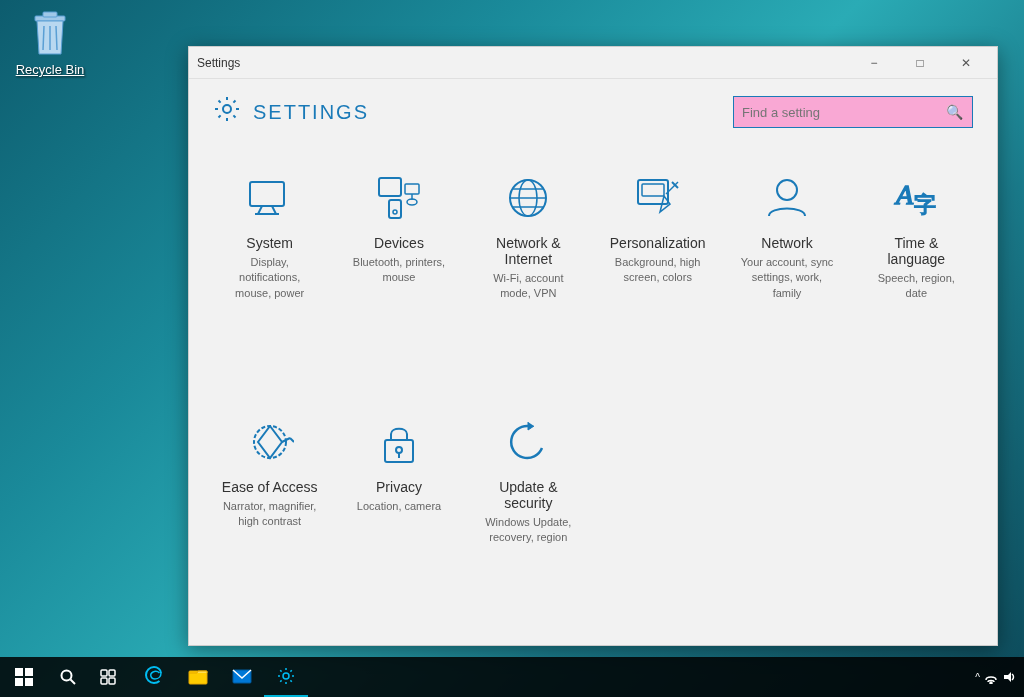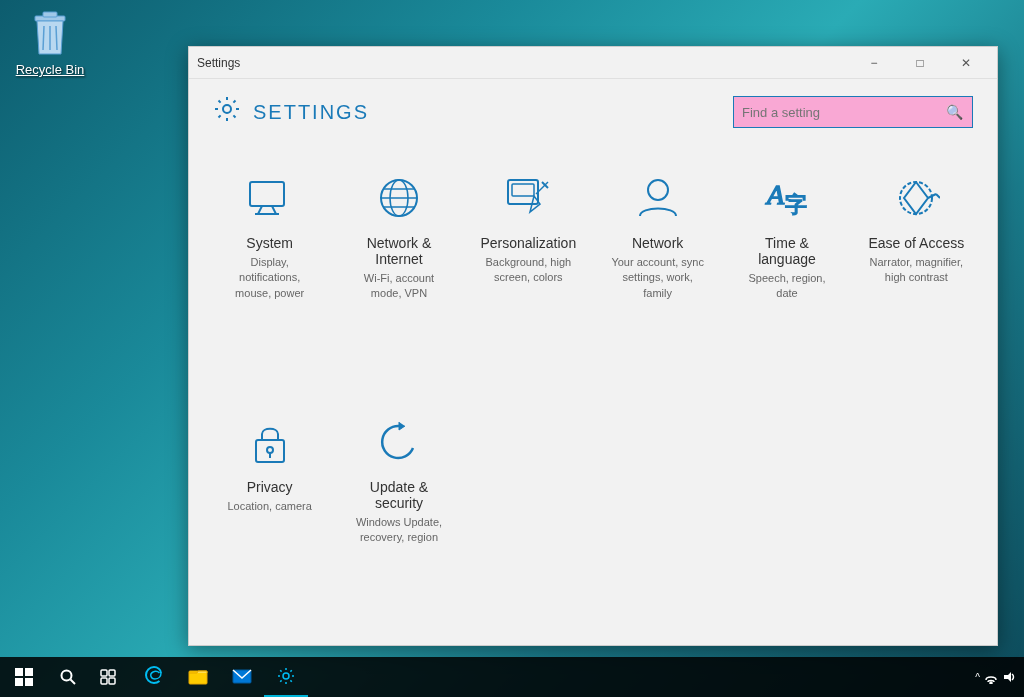--- a/index.html
+++ b/index.html
@@ -298,20 +298,34 @@
           <rect x="4" y="8" width="34" height="24" rx="2" stroke="#1a7ab8" stroke-width="2"></rect>
           <line x1="16" y1="32" x2="12" y2="40" stroke="#1a7ab8" stroke-width="2"></line>
           <line x1="26" y1="32" x2="30" y2="40" stroke="#1a7ab8" stroke-width="2"></line>
           <line x1="9" y1="40" x2="33" y2="40" stroke="#1a7ab8" stroke-width="2"></line>
         </svg>
       </div>
       <div class="settings-item-name">System</div>
       <div class="settings-item-desc">Display, notifications, mouse, power</div>
     </div>
 
+    <div class="settings-item">
+      <div class="settings-item-icon">
+        <svg viewBox="0 0 48 48">
+          <rect x="4" y="4" width="22" height="18" rx="2" stroke="#1a7ab8" stroke-width="2"></rect>
+          <rect x="14" y="26" width="12" height="18" rx="2" stroke="#1a7ab8" stroke-width="2"></rect>
+          <circle cx="20" cy="38" r="2" stroke="#1a7ab8" stroke-width="1.5"></circle>
+          <rect x="30" y="10" width="14" height="10" rx="1" stroke="#1a7ab8" stroke-width="1.5"></rect>
+          <line x1="37" y1="20" x2="37" y2="26" stroke="#1a7ab8" stroke-width="1.5"></line>
+          <ellipse cx="37" cy="28" rx="5" ry="3" stroke="#1a7ab8" stroke-width="1.5"></ellipse>
+        </svg>
+      </div>
+      <div class="settings-item-name">Devices</div>
+      <div class="settings-item-desc">Bluetooth, printers, mouse</div>
+    </div>
 
     <div class="settings-item">
       <div class="settings-item-icon">
         <svg viewBox="0 0 48 48">
           <circle cx="24" cy="24" r="18" stroke="#1a7ab8" stroke-width="2"></circle>
           <ellipse cx="24" cy="24" rx="9" ry="18" stroke="#1a7ab8" stroke-width="1.5"></ellipse>
           <line x1="6" y1="24" x2="42" y2="24" stroke="#1a7ab8" stroke-width="1.5"></line>
           <line x1="8" y1="15" x2="40" y2="15" stroke="#1a7ab8" stroke-width="1.5"></line>
           <line x1="8" y1="33" x2="40" y2="33" stroke="#1a7ab8" stroke-width="1.5"></line>
         </svg>

